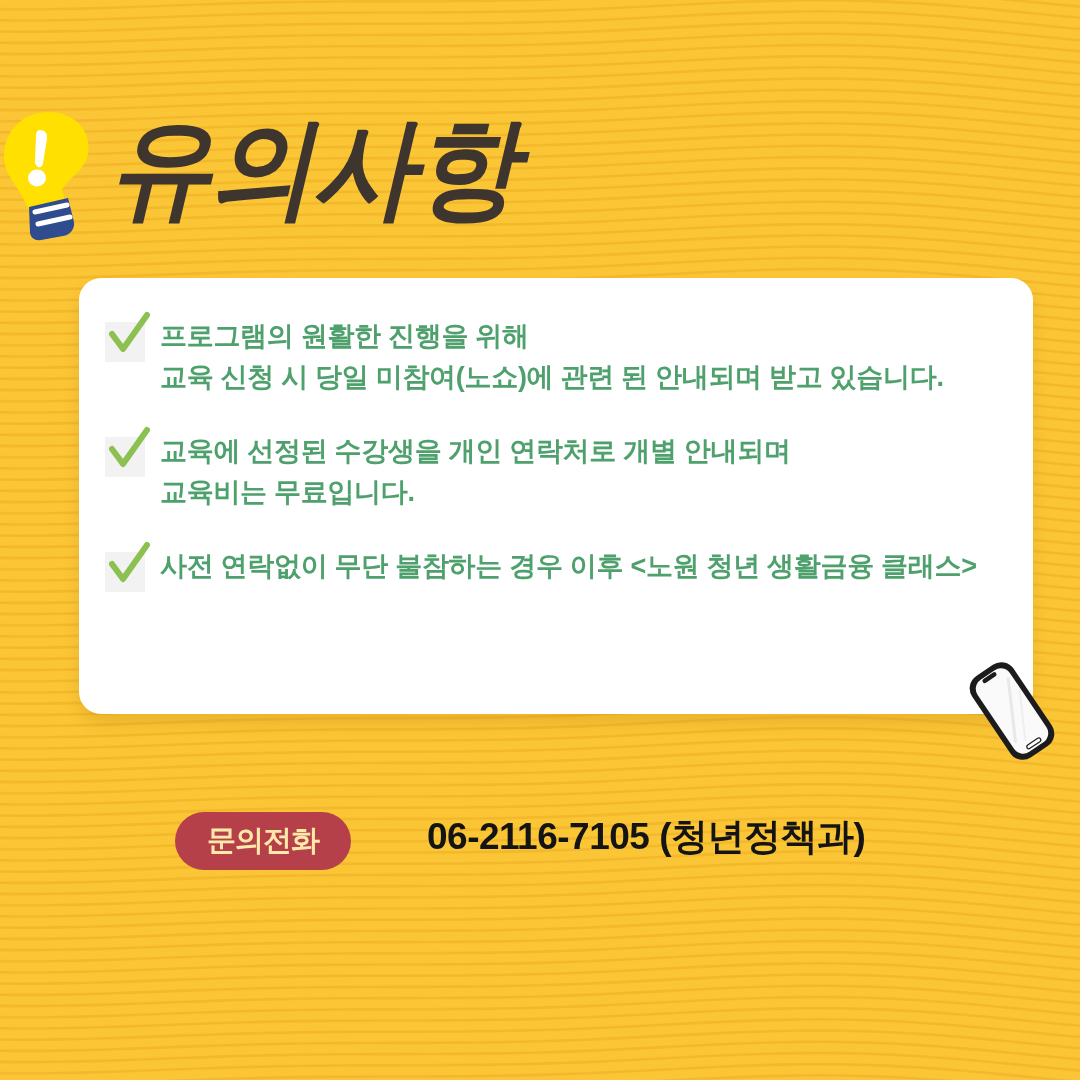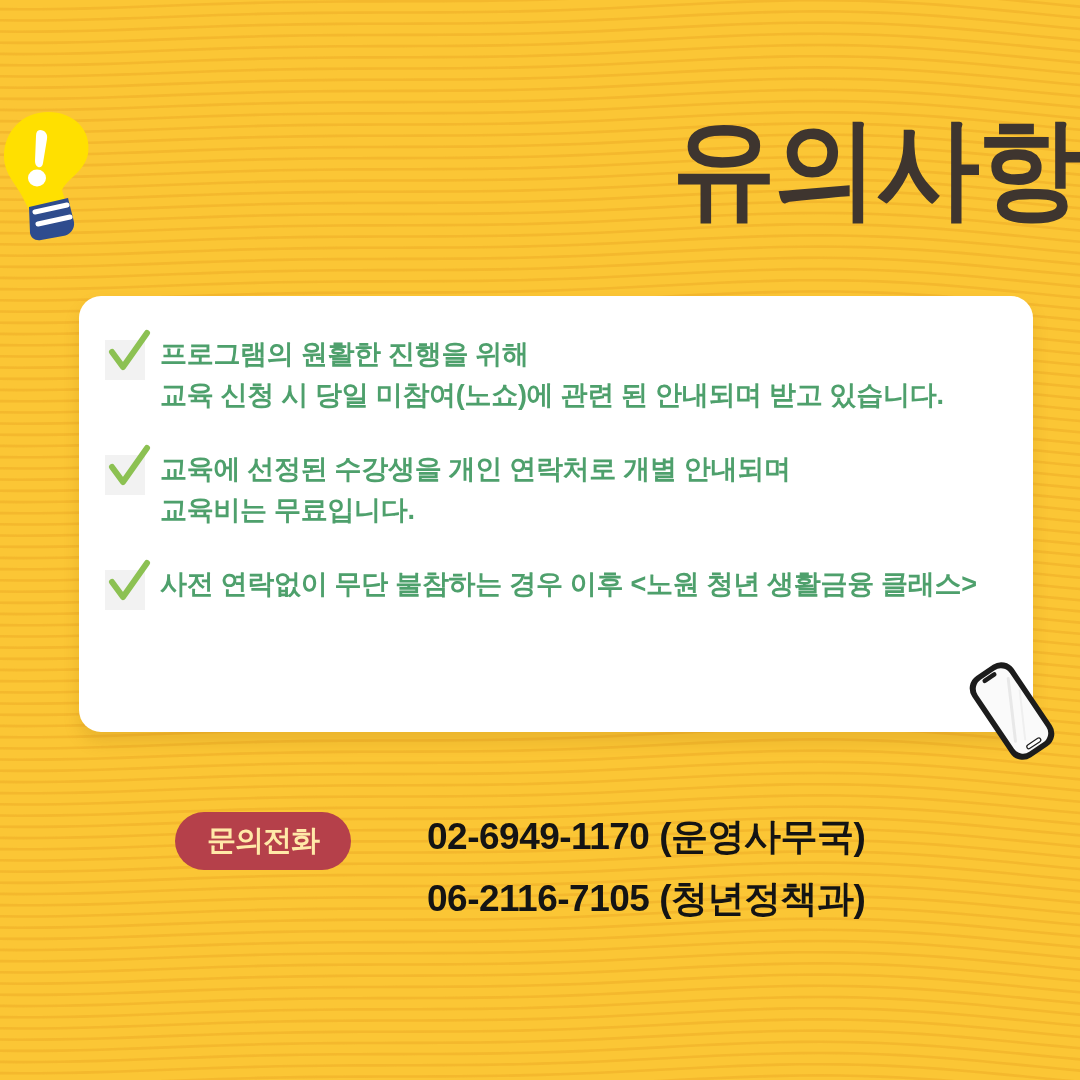--- a/index.html
+++ b/index.html
@@ -18,22 +18,23 @@
     z-index:0;
   }
 
   
   #title-row {
     position:absolute;
     left:0; top:96px;
     width:1080px; height:150px;
     display:flex;
     align-items:center;
-    justify-content:space-between;
+    justify-content:flex-start;
     z-index:3;
+    font-style:italic;
   }
   #bulb-icon { width:96px; height:136px; flex:0 0 auto; margin-right:12px; margin-top:10px;}
   #page-title {
     font-size:104px;
     line-height:1;
     font-weight:bold;
     color:#3E352F;
     letter-spacing:-2px;
     white-space:nowrap;
     transform:scaleY(1.06);
@@ -43,21 +44,20 @@
   
   #notice-card {
     position:absolute;
     left:79px; top:278px;
     width:954px; height:436px;
     background:#FFFFFF;
     border-radius:22px;
     box-shadow:0 10px 16px rgba(160,105,10,0.18);
     z-index:2;
     padding:38px 26px 0 26px;
-    margin-top:18px;
   }
   .notice-block {
     display:flex;
     align-items:flex-start;
     margin-bottom:33px;
   }
   .check-box {
     position:relative;
     flex:0 0 auto;
     width:40px; height:40px;
@@ -301,16 +301,15 @@
     <rect x="47" y="12.5" width="16" height="4.5" rx="2.2" fill="#1C1C1C"></rect>
     <rect x="47" y="92" width="16" height="4" rx="2" fill="#FFFFFF" stroke="#1C1C1C" stroke-width="1.2"></rect>
     <path d="M41 82 L70 26" stroke="#E8E8E8" stroke-width="3" stroke-linecap="round" fill="none"></path>
     <path d="M50 86 L73 42" stroke="#EFEFEF" stroke-width="2" stroke-linecap="round" fill="none"></path>
   </g>
 </svg>
 
 <div id="contact">
   <div id="contact-badge">문의전화</div>
   <div id="contact-numbers">
-    <div class="contact-line">02-6949-1170 (운영사무국)</div>
     <div class="contact-line">06-2116-7105  (청년정책과)</div>
   </div>
 </div>
 
 </body></html>

